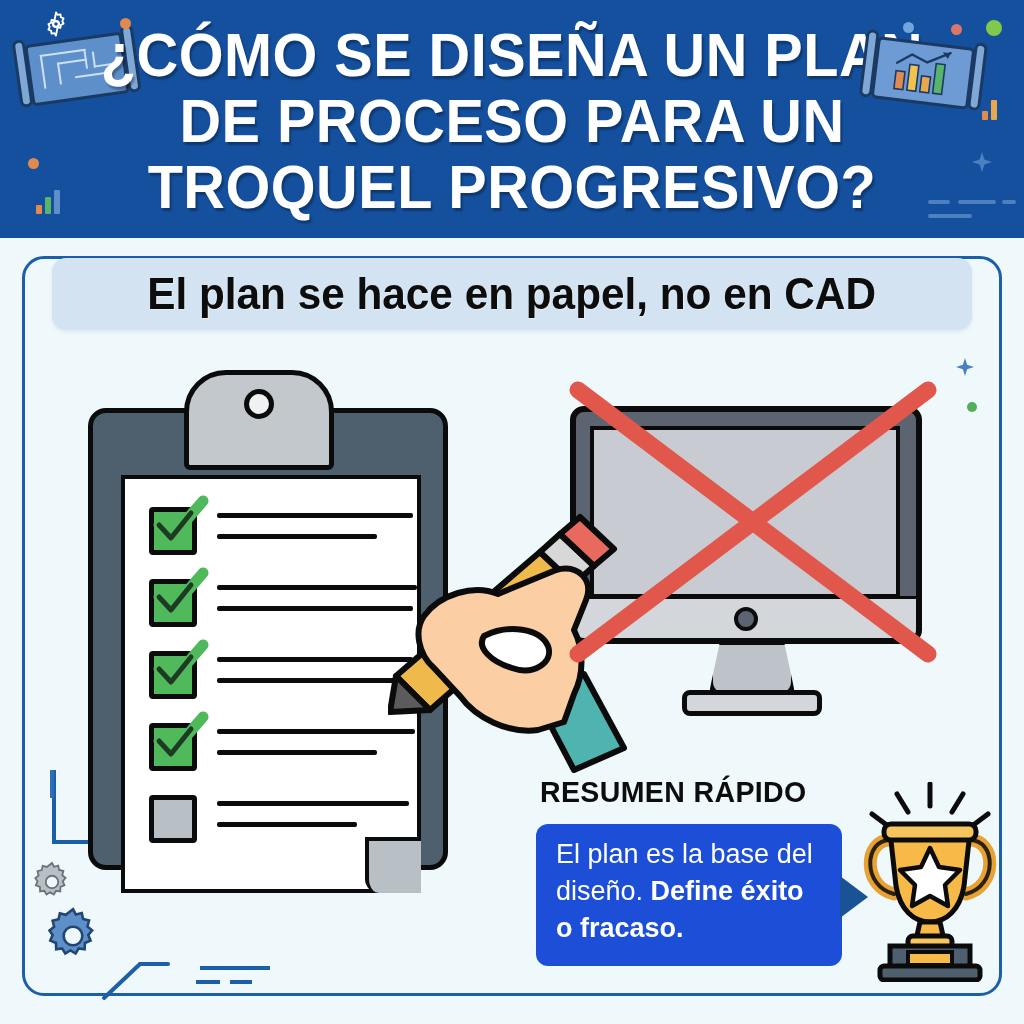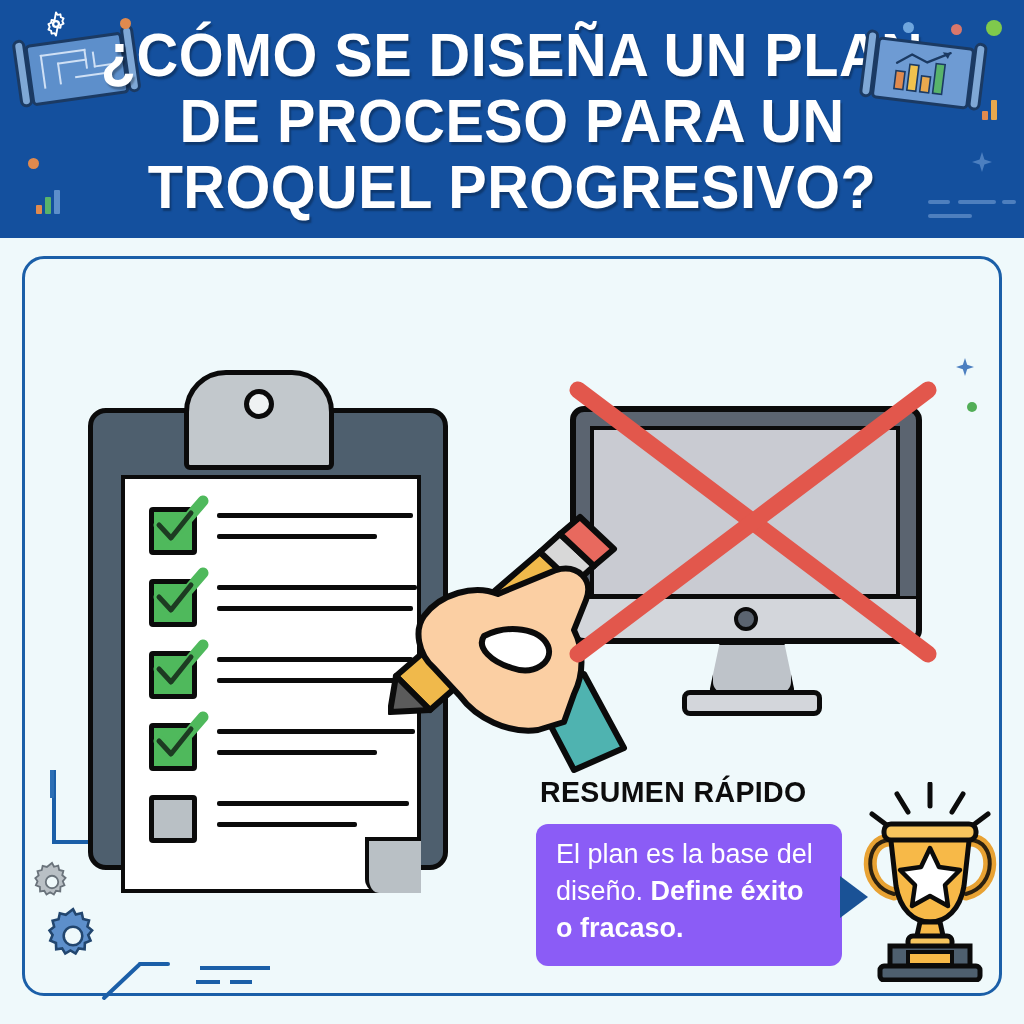--- a/index.html
+++ b/index.html
@@ -242,21 +242,21 @@
     font-size: 30px;
     letter-spacing: 0.4px;
     transform: scaleX(0.95);
     transform-origin: left center;
     white-space: nowrap;
   }
   .bubble {
     position: absolute;
     left: 536px; top: 824px;
     width: 306px; height: 142px;
-    background: #8b5cf6;
+    background: #1d4ed8;
     border-radius: 12px;
     box-sizing: border-box;
     padding: 12px 16px 0 20px;
   }
   .bubble-tail {
     position: absolute;
     right: -26px; top: 52px;
     width: 0; height: 0;
     border-top: 21px solid transparent;
     border-bottom: 21px solid transparent;
@@ -366,20 +366,23 @@
     <circle cx="12" cy="12" r="3.4" fill="#EFF9FB" stroke="#6A737B" stroke-width="1"></circle>
   </svg>
   <svg class="gear-deco" style="left:42px; top:905px;" width="62" height="62" viewBox="0 0 24 24">
     <path d="M12 1.6l1.1 2.1 2.3-.6.5 2.3 2.3.6-.6 2.3 1.8 1.5-1.5 1.8.9 2.2-2.2.9-.1 2.4-2.3-.3-1.2 2-2-1.2-2 1.2-1.2-2-2.3.3-.1-2.4-2.2-.9.9-2.2L2.9 9.9l1.8-1.5-.6-2.3L6.4 5.5l.5-2.3 2.3.6L12 1.6z" fill="#5D8FCB" stroke="#22466F" stroke-width="1"></path>
     <circle cx="12" cy="12" r="3.6" fill="#EFF9FB" stroke="#22466F" stroke-width="1"></circle>
   </svg>
 
   <div class="sparkle" style="left:956px; top:358px; width:18px; height:18px;"></div>
   <div class="dot" style="left:967px; top:402px; width:10px; height:10px; background:#52AE57;"></div>
 
+  <div class="subtitle-banner">
+    <span class="subtitle-text">El plan se hace en papel, no en CAD</span>
+  </div>
 
   <div class="clipboard-wrap">
 
     <div class="cb-board">
       <div class="cb-paper">
 
         <div class="cb-row" style="top:28px;">
           <div class="cb-box"></div>
           <svg class="cb-check" viewBox="0 0 62 58">
             <path d="M12 30 L24 43 L56 6" fill="none" stroke="#4FB95C" stroke-width="11" stroke-linecap="round" stroke-linejoin="round"></path>

